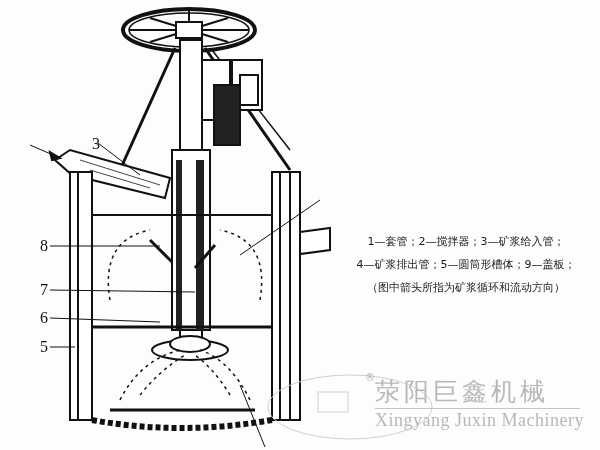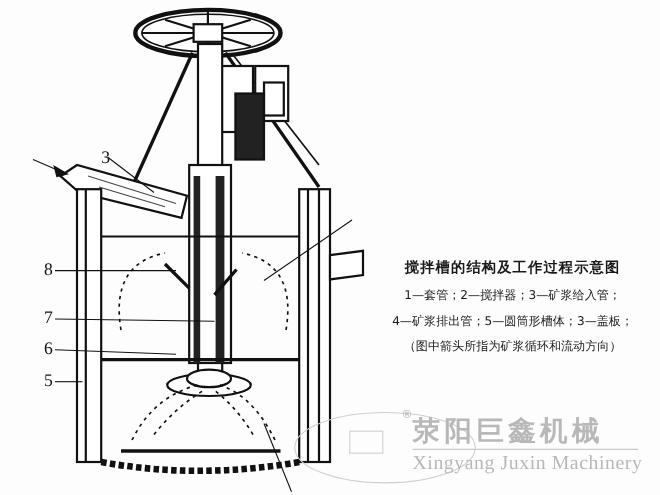--- a/index.html
+++ b/index.html
@@ -4,21 +4,21 @@
 <style>
   html, body { margin:0; padding:0; background:#ffffff; }
   .canvas { position:relative; width:600px; height:450px; overflow:hidden; background:#fdfdfd; font-family:"DejaVu Serif", serif; }
   .diagram { position:absolute; left:0; top:0; width:600px; height:450px; }
   .label { position:absolute; font-family:"Liberation Serif","DejaVu Serif", serif; font-size:16px; color:#111; line-height:1; }
   .caption { position:absolute; left:332px; top:234px; width:268px; text-align:center; color:#1a1a1a; font-family:"DejaVu Sans", sans-serif; }
   .caption .title { font-size:13px; font-weight:bold; letter-spacing:1px; margin-bottom:9px; }
   .caption .line { font-size:11px; margin-bottom:8px; white-space:nowrap; }
   .caption .note { font-size:11px; white-space:nowrap; }
   .watermark { position:absolute; left:375px; top:378px; width:210px; color:#b8b8b8; }
-  .watermark .cn { font-family:"DejaVu Serif", serif; font-size:25px; letter-spacing:4px; line-height:28px;font-weight:bold; }
+  .watermark .cn { font-family:"DejaVu Serif", serif; font-size:25px; letter-spacing:4px; line-height:28px; }
   .watermark .rule { height:1px; background:#c4c4c4; margin:2px 0 1px 0; width:205px; }
   .watermark .en { font-family:"Liberation Serif", serif; font-size:18px; letter-spacing:0.5px; }
   .watermark .reg { position:absolute; left:-10px; top:-6px; font-size:10px; color:#b0b0b0; font-family:"DejaVu Sans", sans-serif; }
 </style>
 </head>
 <body>
 
 <div class="canvas">
 
   <svg class="diagram" viewBox="0 0 600 450" xmlns="http://www.w3.org/2000/svg">
@@ -102,23 +102,22 @@
     </g>
   </svg>
 
   <span class="label" style="left:92px;top:136px;">3</span>
   <span class="label" style="left:40px;top:238px;">8</span>
   <span class="label" style="left:40px;top:282px;">7</span>
   <span class="label" style="left:40px;top:310px;">6</span>
   <span class="label" style="left:40px;top:339px;">5</span>
 
   <div class="caption">
-    <div class="title">搅拌槽的结构及工作过程示意图</div>
     <div class="line">1—套管；2—搅拌器；3—矿浆给入管；</div>
-    <div class="line">4—矿浆排出管；5—圆筒形槽体；3—盖板；</div>
+    <div class="line">4—矿浆排出管；5—圆筒形槽体；9—盖板；</div>
     <div class="note">（图中箭头所指为矿浆循环和流动方向）</div>
   </div>
 
   <div class="watermark">
     <span class="reg">®</span>
     <div class="cn">荥阳巨鑫机械</div>
     <div class="rule"></div>
     <div class="en">Xingyang Juxin Machinery</div>
   </div>
 </div>

